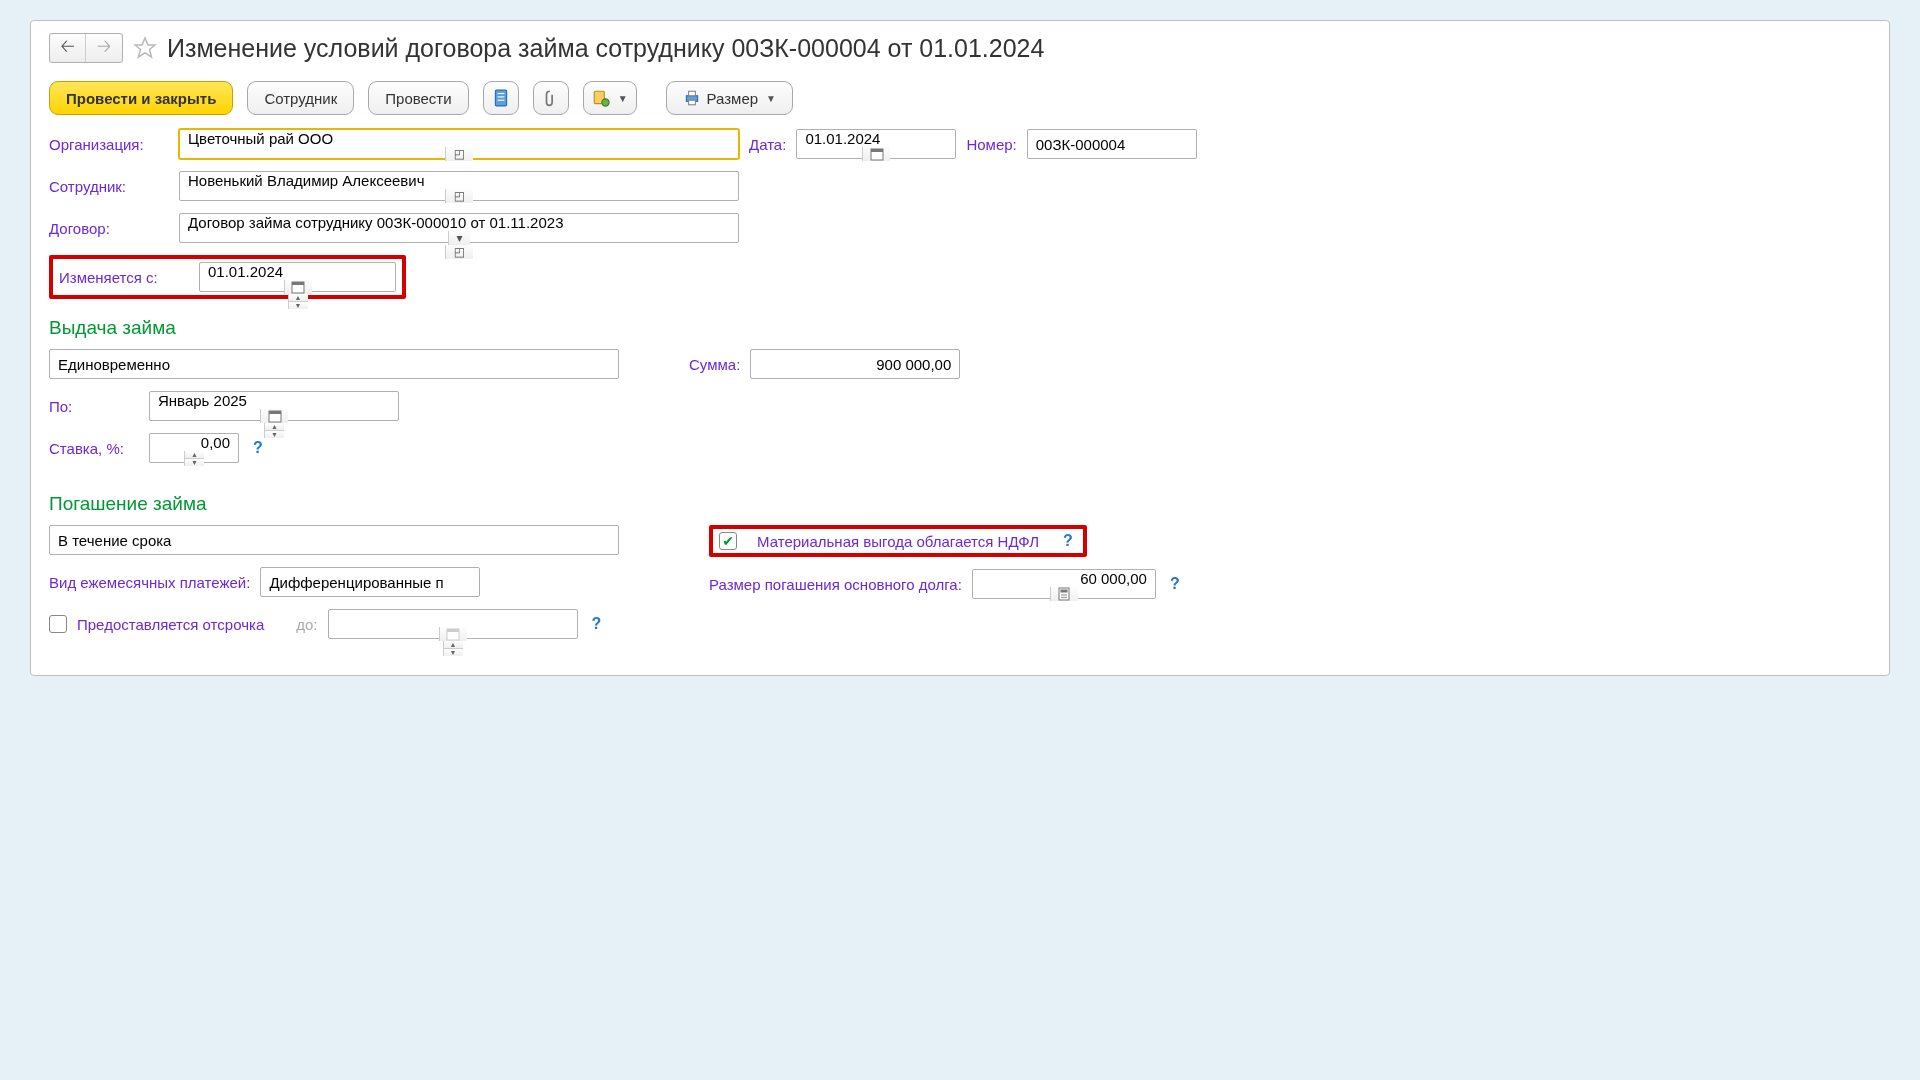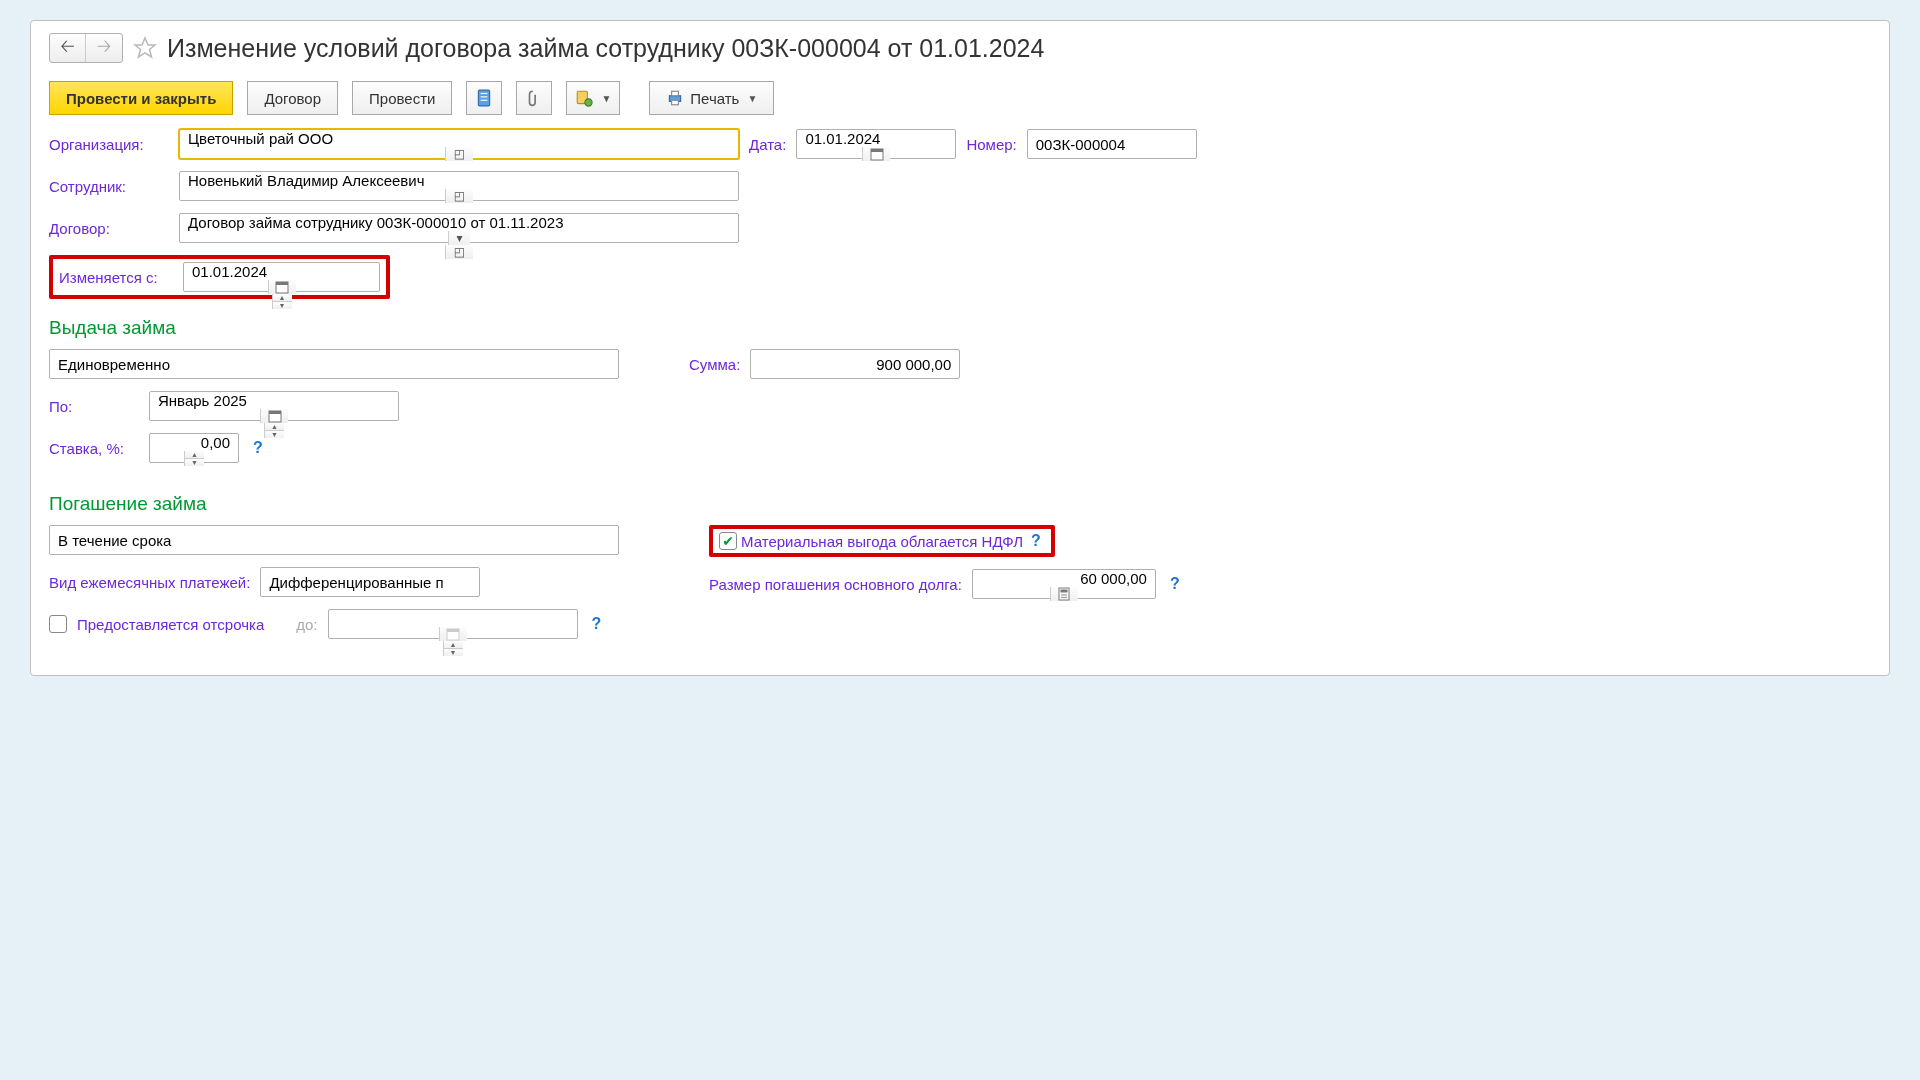--- a/index.html
+++ b/index.html
@@ -55,21 +55,21 @@
     display:flex;
     gap: 14px;
     align-items:center;
     margin-bottom: 14px;
   }
   .btn {
     border: 1px solid #a8a8a8;
     background: linear-gradient(#fdfdfd,#efefef);
     height: 34px;
     padding: 0 16px;
-    border-radius: 0;
+    border-radius: 9px;
     font-size: 15px;
     display:flex;
     align-items:center;
     justify-content:center;
     cursor:pointer;
     gap:6px;
     white-space: nowrap;
   }
   .btn.primary {
     background: linear-gradient(#ffe65a,#ffd400);
@@ -157,21 +157,21 @@
     gap: 40px;
     align-items:flex-start;
   }
   .col { flex: 0 0 auto; }
 
   .red-box {
     border: 4px solid #d40000;
     padding: 3px 6px;
     display:inline-flex;
     align-items:center;
-    gap:4px;
+    gap:20px;
     border-radius: 2px;
   }
 
   .checkbox {
     width:18px;height:18px;border:1px solid #888;border-radius:3px;display:inline-flex;align-items:center;justify-content:center;cursor:pointer;background:#fff;
   }
   .checkbox.checked::after{
     content:"✔"; color:#009933; font-size:14px; line-height:1;
   }
 
@@ -191,21 +191,21 @@
     <span class="star-icon">
       <svg viewBox="0 0 24 24">
           <polygon points="12,2 15,9 22,9 16.5,13.5 18.5,21 12,16.8 5.5,21 7.5,13.5 2,9 9,9"></polygon>
         </svg>
     </span>
     <div class="title">Изменение условий договора займа сотруднику 00ЗК-000004 от 01.01.2024</div>
   </div>
 
   <div class="toolbar">
     <div class="btn primary">Провести и закрыть</div>
-    <div class="btn">Договор</div>
+    <div class="btn">Сотрудник</div>
     <div class="btn">Провести</div>
     <div class="btn icon-only">
       <svg class="icon-svg" viewBox="0 0 16 16">
           <rect x="3" y="1" width="10" height="14" rx="1" fill="#5aa0e0" stroke="#2d6aa8"></rect>
           <line x1="5" y1="4" x2="11" y2="4" stroke="#fff"></line>
           <line x1="5" y1="7" x2="11" y2="7" stroke="#fff"></line>
           <line x1="5" y1="10" x2="11" y2="10" stroke="#fff"></line>
         </svg>
     </div>
     <div class="btn icon-only">
@@ -220,21 +220,21 @@
         </svg>
       <span class="caret-down">▼</span>
     </div>
     <div class="toolbar-sep"></div>
     <div class="btn">
       <svg class="icon-svg" viewBox="0 0 16 16">
           <rect x="3" y="6" width="10" height="5" fill="#5aa0e0" stroke="#2d6aa8"></rect>
           <rect x="5" y="2" width="6" height="4" fill="#fff" stroke="#888"></rect>
           <rect x="5" y="10" width="6" height="4" fill="#fff" stroke="#888"></rect>
         </svg>
-      <span>Печать</span>
+      <span>Размер</span>
       <span class="caret-down">▼</span>
     </div>
   </div>
 
   <div class="form-row">
     <span class="label" style="width:120px">Организация:</span>
     <div class="field active" style="width:560px;">
       <input value="Цветочный рай ООО" style="">
       <div class="input-btn">◰</div>
     </div>

